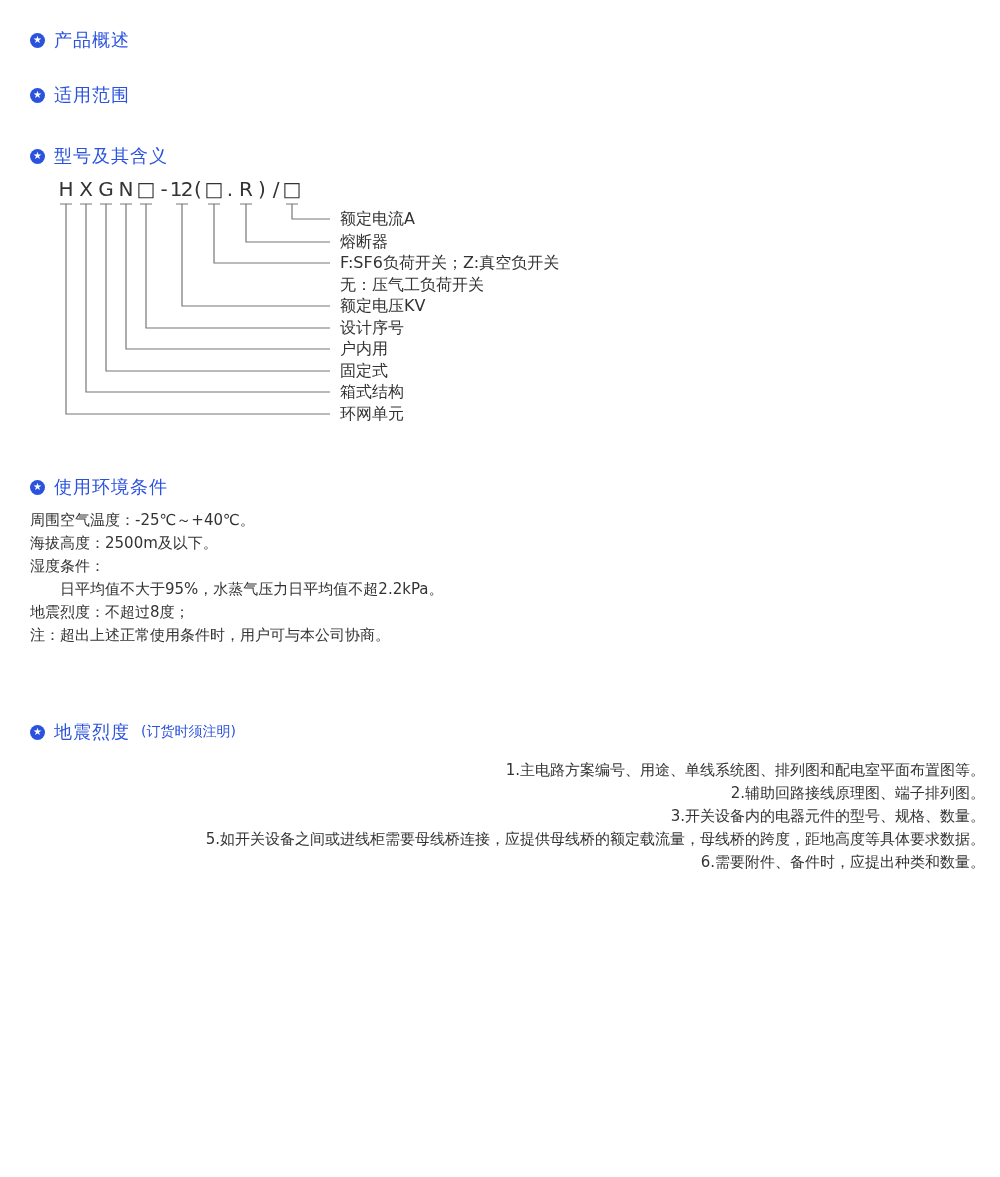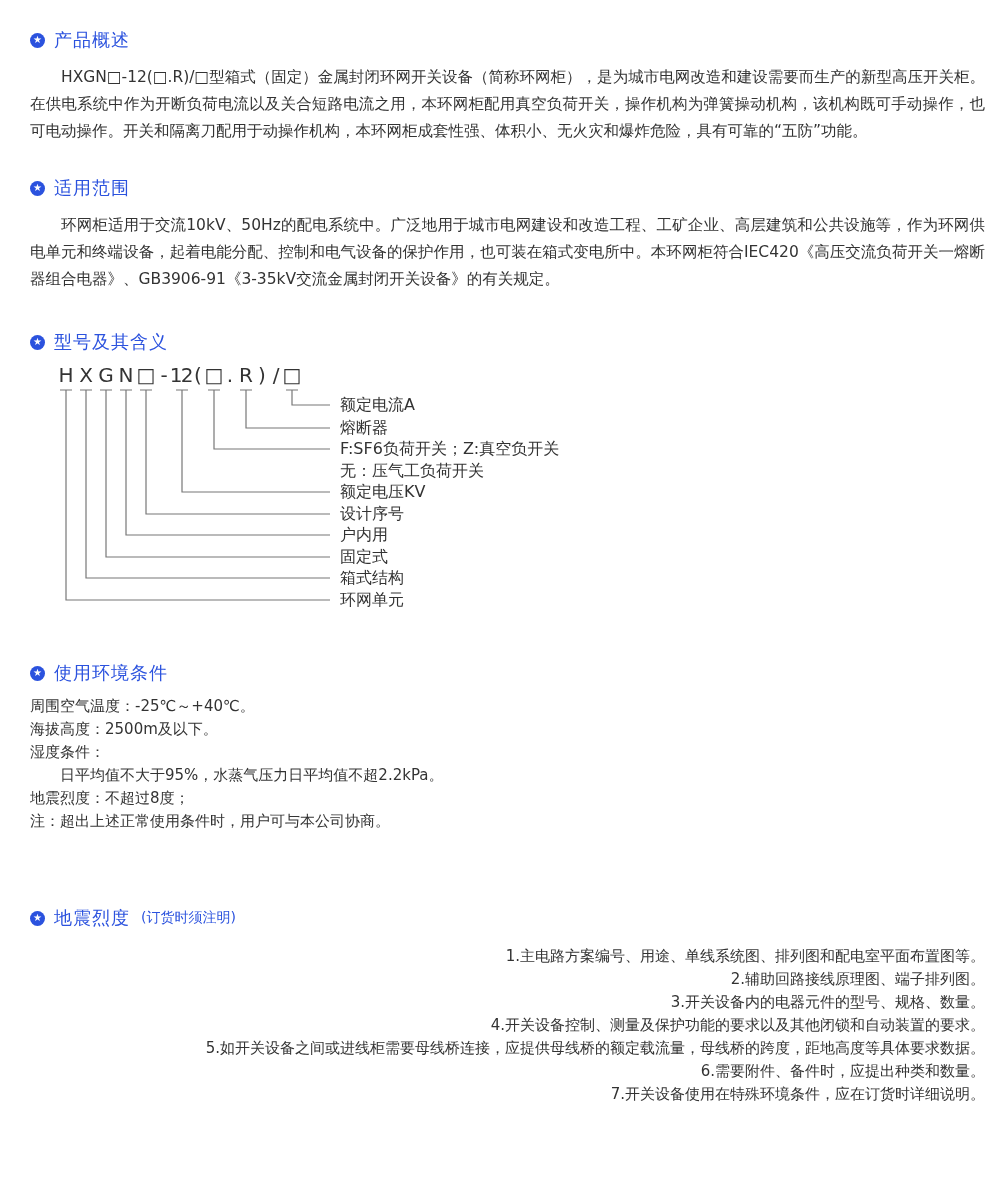--- a/index.html
+++ b/index.html
@@ -51,29 +51,27 @@
 <body>
 
 <div class="page">
 
   <div class="sec-header">
     <div class="star-badge">
         <span>★</span>
       </div>
     <div class="sec-title">产品概述</div>
   </div>
-  <p class="para">HXGN□-12(□.R)/□型箱式（固定）金属封闭环网开关设备（简称环网柜），是为城市电网改造和建设需要而生产的新型高压开关柜。在供电系统中作为开断负荷电流以及关合短路电流之用，本环网柜配用真空负荷开关，操作机构为弹簧操动机构，该机构既可手动操作，也可电动操作。开关和隔离刀配用于动操作机构，本环网柜成套性强、体积小、无火灾和爆炸危险，具有可靠的“五防”功能。</p>
 
   <div class="sec-header sec-scope">
     <div class="star-badge">
         <span>★</span>
       </div>
     <div class="sec-title">适用范围</div>
   </div>
-  <p class="para">环网柜适用于交流10kV、50Hz的配电系统中。广泛地用于城市电网建设和改造工程、工矿企业、高层建筑和公共设施等，作为环网供电单元和终端设备，起着电能分配、控制和电气设备的保护作用，也可装在箱式变电所中。本环网柜符合IEC420《高压交流负荷开关一熔断器组合电器》、GB3906-91《3-35kV交流金属封闭开关设备》的有关规定。</p>
 
   <div class="sec-header sec-model">
     <div class="star-badge">
         <span>★</span>
       </div>
     <div class="sec-title">型号及其含义</div>
   </div>
 
   <svg class="diagram" width="960" height="258" viewBox="0 0 960 258" xmlns="http://www.w3.org/2000/svg">
     <text class="model-text" x="36 56 76 96 116 134 146 157 168 184 200 216 232 246 262" y="24" text-anchor="middle">HXGN□-12(□.R)/□</text>
@@ -119,19 +117,17 @@
     <div class="star-badge">
         <span>★</span>
       </div>
     <div class="sec-title">地震烈度</div>
     <div class="sec-subtitle">(订货时须注明)</div>
   </div>
   <div class="order-list">
     <div class="order-item">1.主电路方案编号、用途、单线系统图、排列图和配电室平面布置图等。</div>
     <div class="order-item">2.辅助回路接线原理图、端子排列图。</div>
     <div class="order-item">3.开关设备内的电器元件的型号、规格、数量。</div>
-    <div class="order-item">4.开关设备控制、测量及保护功能的要求以及其他闭锁和自动装置的要求。</div>
     <div class="order-item">5.如开关设备之间或进线柜需要母线桥连接，应提供母线桥的额定载流量，母线桥的跨度，距地高度等具体要求数据。</div>
     <div class="order-item">6.需要附件、备件时，应提出种类和数量。</div>
-    <div class="order-item">7.开关设备使用在特殊环境条件，应在订货时详细说明。</div>
   </div>
 
 </div>
 
 </body></html>

